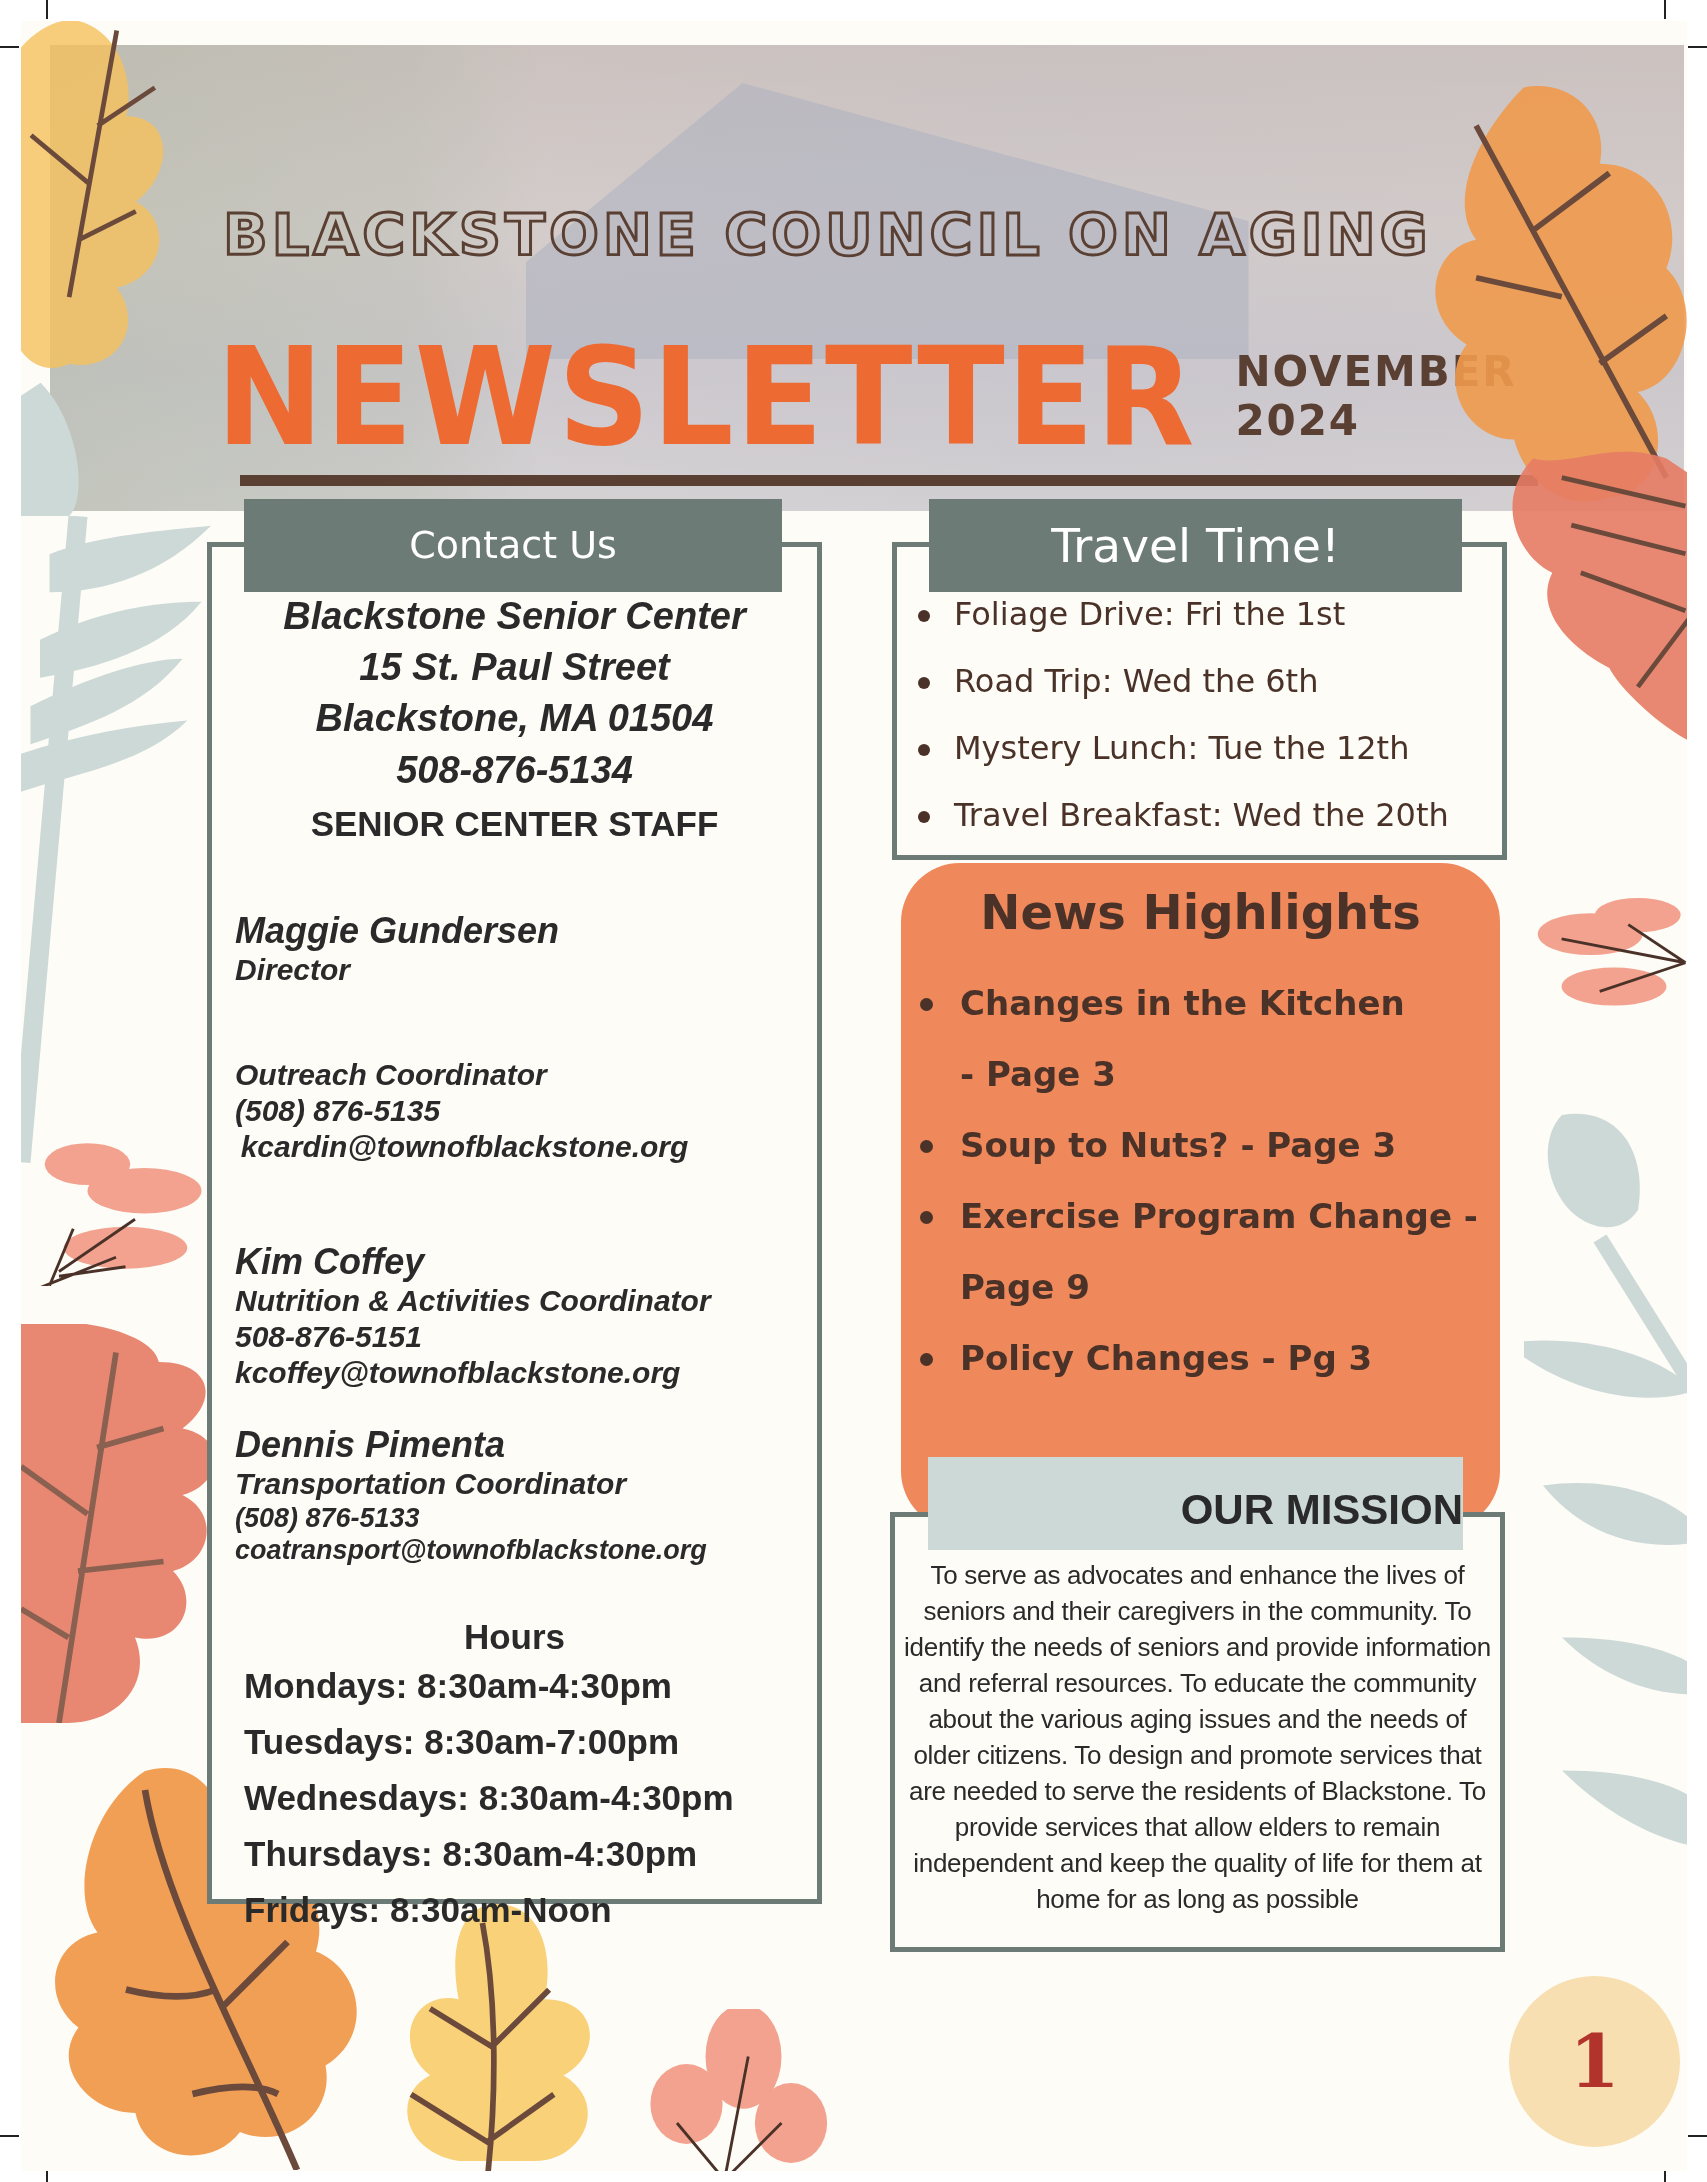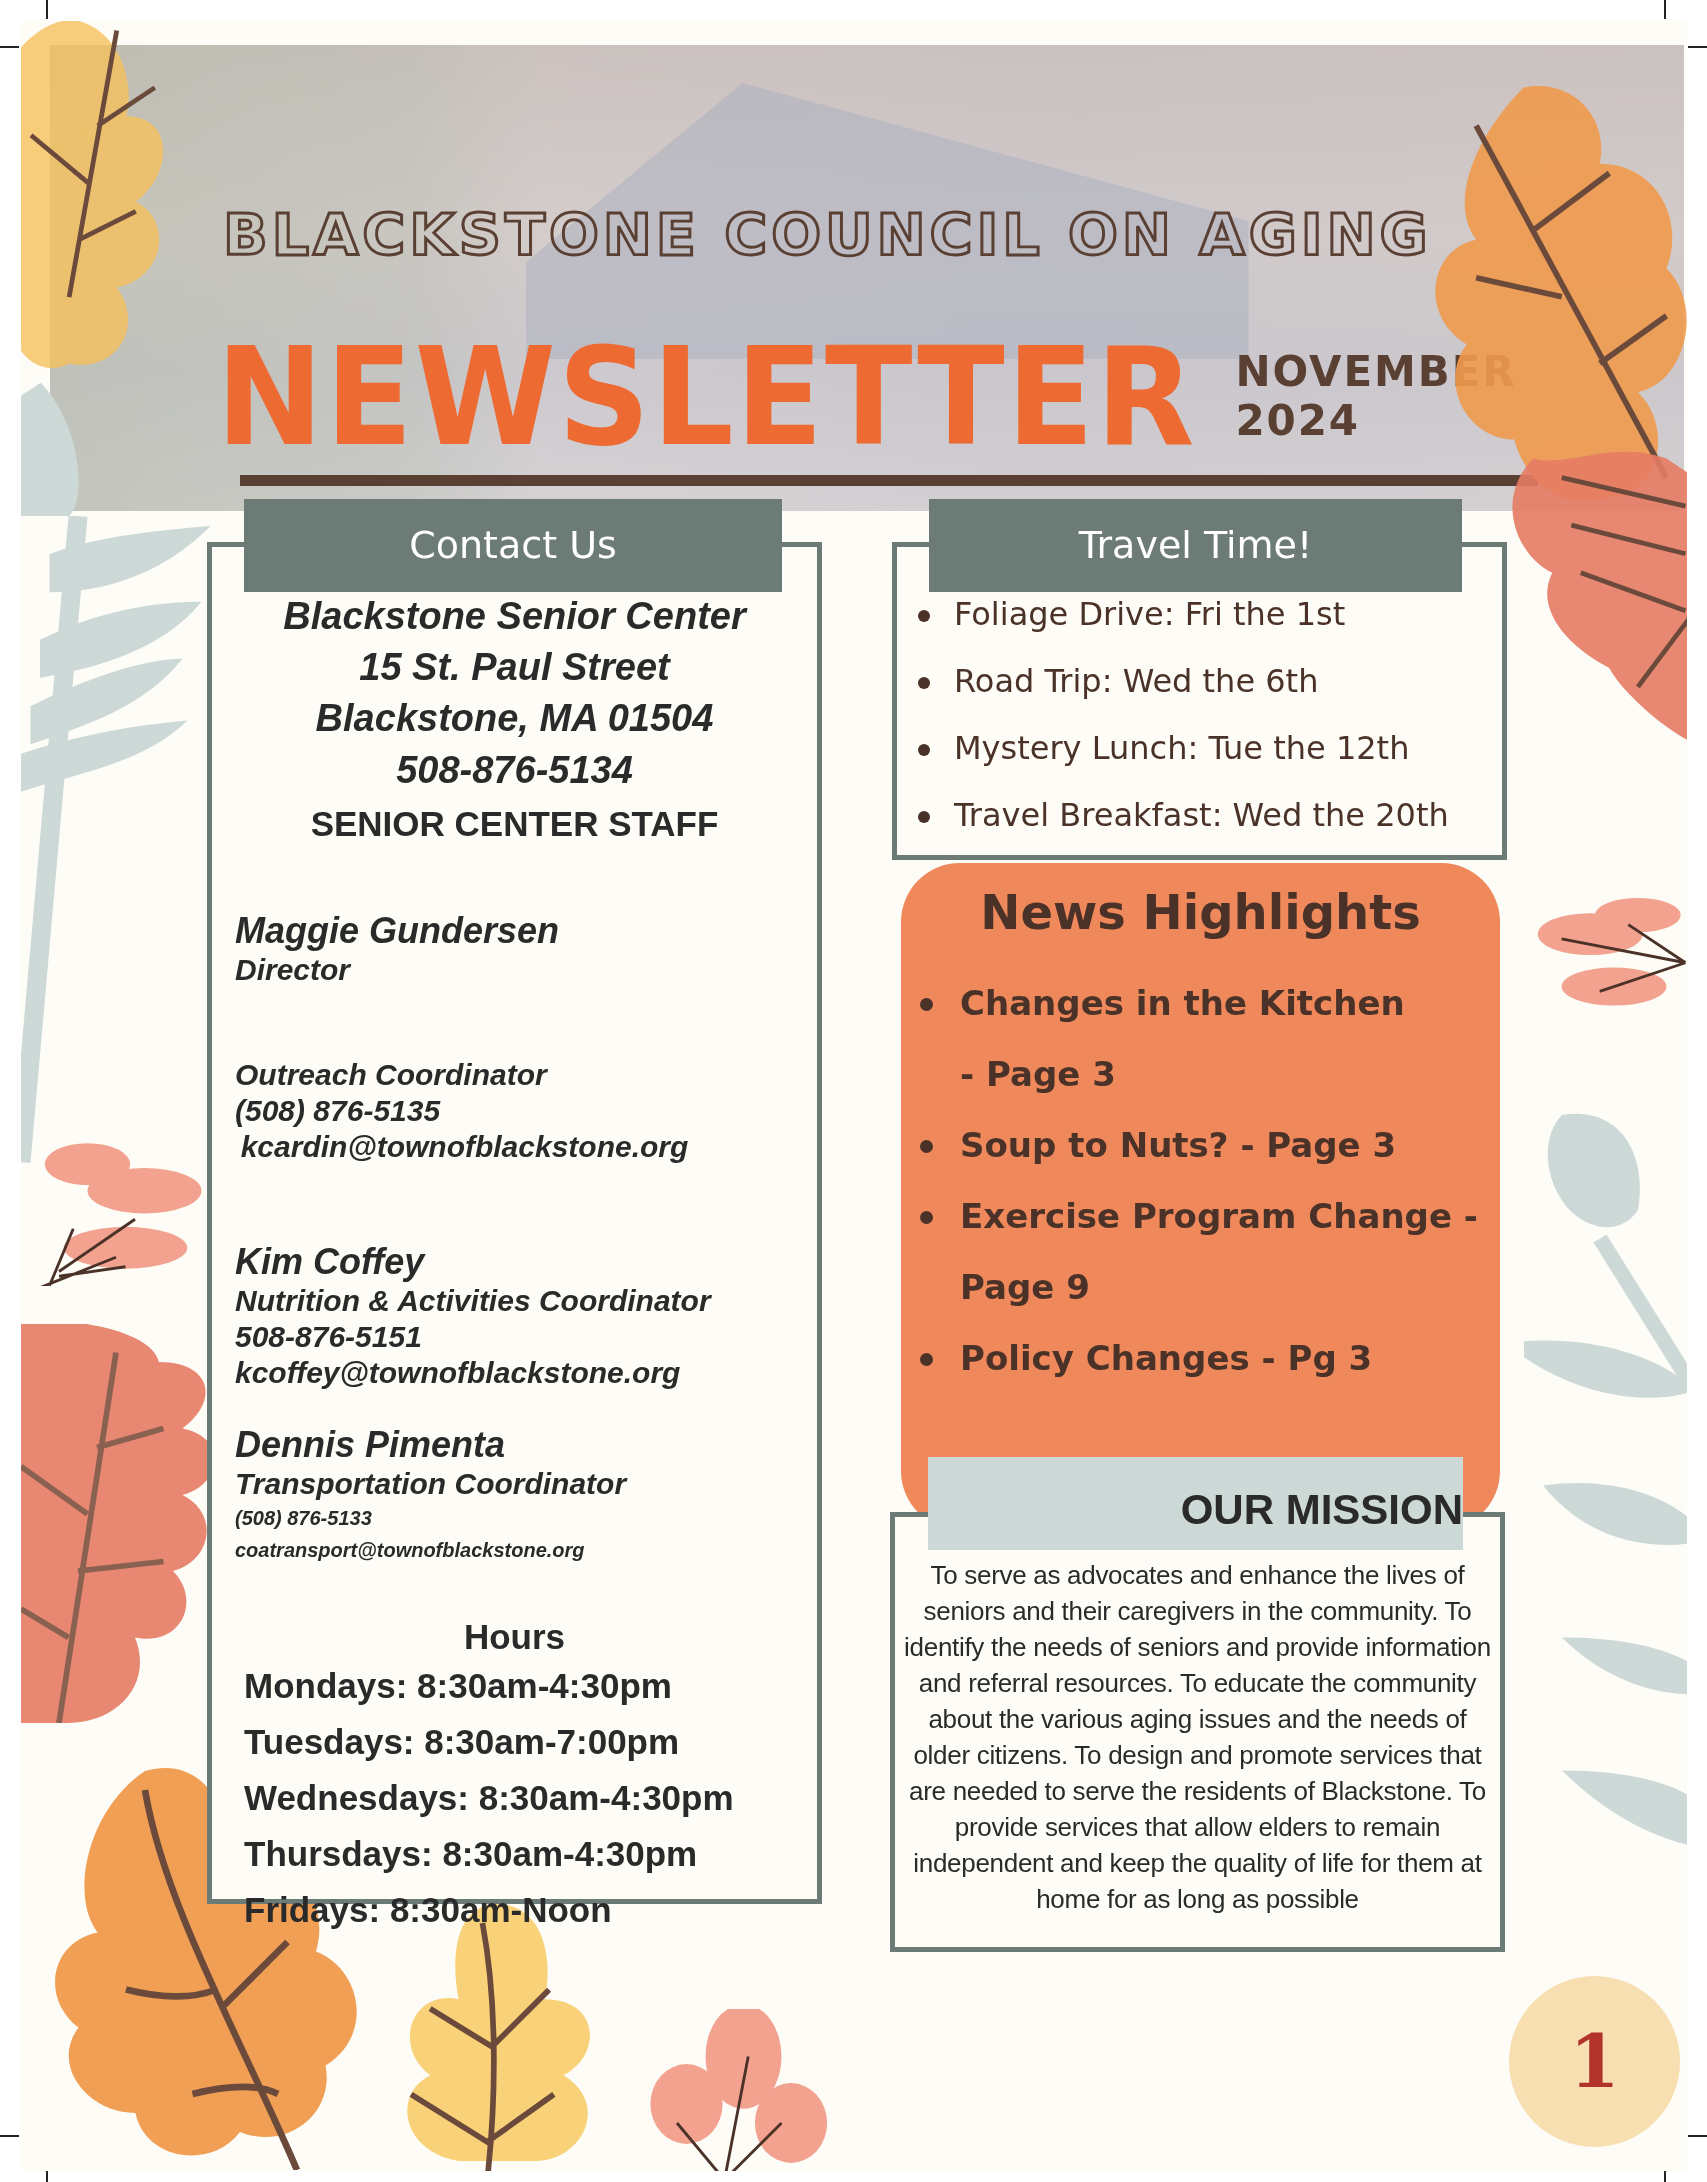--- a/index.html
+++ b/index.html
@@ -25,26 +25,26 @@
   
   .box { position:absolute; border:5.7px solid #6d7b77; background:#fdfcf7; }
   .tab { position:absolute; background:#6d7b77; color:#fff; text-align:center; font-family:"DejaVu Sans", sans-serif; }
   .contact { left:186px; top:521px; width:605px; height:1352px; }
   .contact-tab { left:223px; top:478px; width:538px; height:93px; font-size:38px; line-height:93px; }
   .c-head { position:absolute; left:0; width:100%; text-align:center; font-family:"Liberation Sans", sans-serif; font-style:italic; font-weight:bold; font-size:38px; color:#2a2a2a; }
   .c-staffhead { position:absolute; left:0; width:100%; text-align:center; font-weight:bold; font-size:35px; color:#2a2a2a; }
   .staff { position:absolute; left:23px; font-style:italic; font-weight:bold; color:#2a2a2a; }
   .staff .nm { font-size:36px; line-height:42px; display:block; }
   .staff .ln { font-size:30px; line-height:36px; display:block; }
-  .staff .sm { font-size:20px; line-height:32px; display:block; }
+  .staff .sm { font-size:27px; line-height:32px; display:block; }
   .hours-title { position:absolute; left:0; width:100%; text-align:center; font-weight:bold; font-size:35px; color:#2a2a2a; }
   .hours { position:absolute; left:32px; font-weight:bold; font-size:35px; color:#2a2a2a; line-height:56px; }
 
   .travel { left:871px; top:521px; width:605px; height:308px; }
-  .travel-tab { left:908px; top:478px; width:533px; height:93px; font-size:38px; line-height:93px; }
+  .travel-tab { left:908px; top:478px; width:533px; height:93px; font-size:47px; line-height:93px; }
   .bl { list-style:none; margin:0; padding:0; position:absolute; }
   .bl li { position:relative; padding-left:36px; }
   .bl li::before { content:""; position:absolute; left:0; width:12.4px; height:12.4px; border-radius:50%; background:#4a3228; }
   .travel ul { left:21px; top:48px; font-family:"DejaVu Sans", sans-serif; font-size:32px; color:#4a3228; }
   .travel ul li { height:67px; line-height:38px; }
   .travel ul li::before { top:15px; }
 
   .news { position:absolute; left:880px; top:842px; width:599px; height:667px; background:#ef885a; border-radius:59px; }
   .news-title { position:absolute; left:0; width:100%; text-align:center; top:21px; font-family:"DejaVu Sans", sans-serif; font-weight:bold; font-size:48px; color:#4a3228; }
   .news ul { left:19px; top:105px; width:571px; font-family:"DejaVu Sans", sans-serif; font-weight:bold; font-size:34px; color:#4a3228; line-height:71px; }

